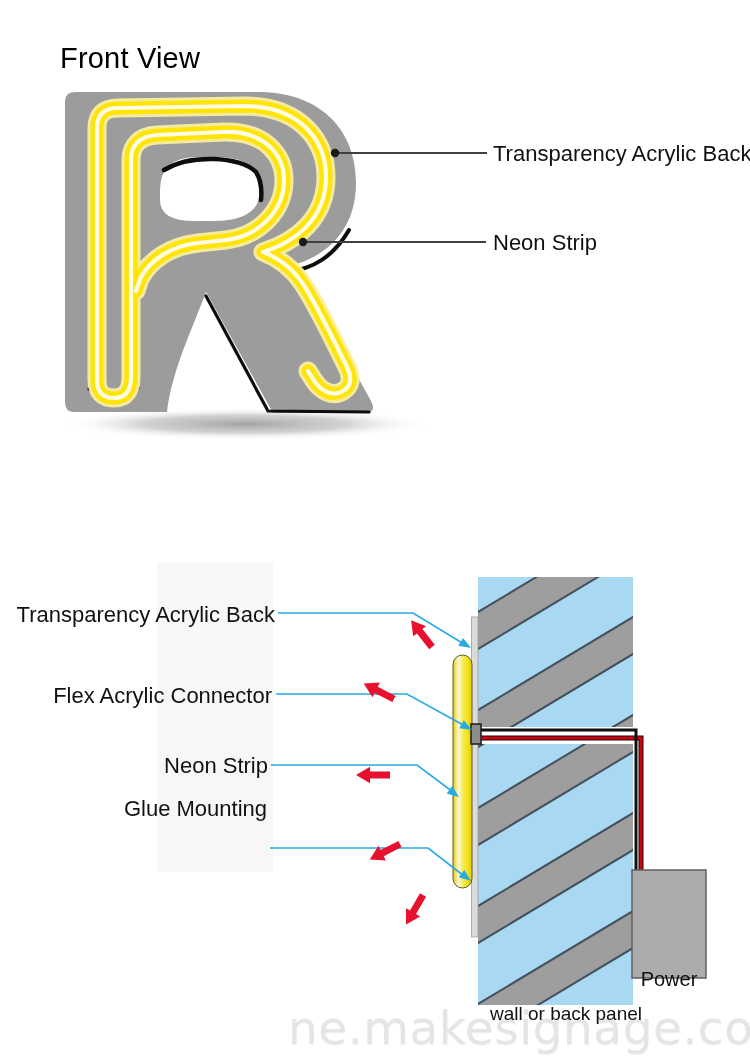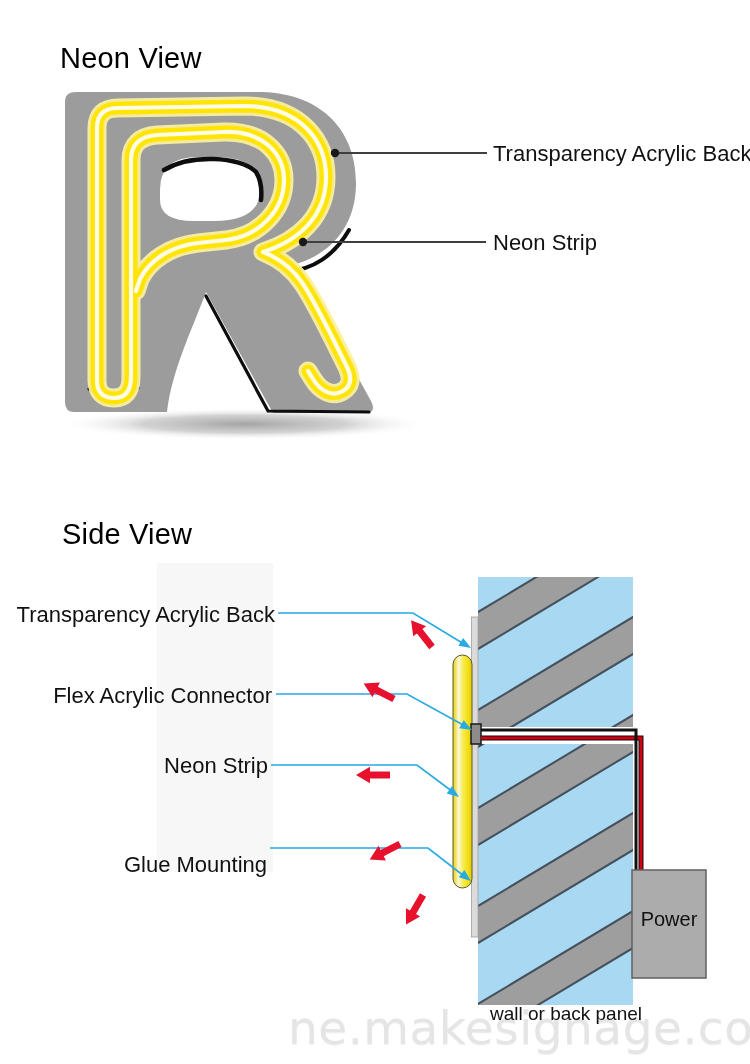--- a/index.html
+++ b/index.html
@@ -142,31 +142,30 @@
       <g fill="#E8112D">
         <path d="M0,-3.5 L20,-3.5 L20,-8.2 L34,0 L20,8.2 L20,3.5 L0,3.5 Z" transform="translate(432,647) rotate(-128)"></path>
         <path d="M0,-3.5 L20,-3.5 L20,-8.2 L34,0 L20,8.2 L20,3.5 L0,3.5 Z" transform="translate(394,699) rotate(-153)"></path>
         <path d="M0,-3.5 L20,-3.5 L20,-8.2 L34,0 L20,8.2 L20,3.5 L0,3.5 Z" transform="translate(390,775) rotate(180)"></path>
         <path d="M0,-3.5 L20,-3.5 L20,-8.2 L34,0 L20,8.2 L20,3.5 L0,3.5 Z" transform="translate(400,844) rotate(153)"></path>
         <path d="M0,-3.5 L20,-3.5 L20,-8.2 L34,0 L20,8.2 L20,3.5 L0,3.5 Z" transform="translate(423,895) rotate(120)"></path>
       </g>
     </g>
   </svg>
 
-  <div class="txt view-title" style="left:60px;top:42px;">Neon View</div>
+  <div class="txt view-title" style="left:60px;top:42px;">Front View</div>
 
   <div class="txt callout" style="left:493px;top:141px;">Transparency Acrylic Back</div>
   <div class="txt callout" style="left:493px;top:230px;">Neon Strip</div>
 
-  <div class="txt view-title" style="left:62px;top:518px;">Side View</div>
 
   <div class="txt callout right-aligned" style="right:475px;top:602px;">Transparency Acrylic Back</div>
   <div class="txt callout right-aligned" style="right:478px;top:683px;">Flex Acrylic Connector</div>
   <div class="txt callout right-aligned" style="right:482px;top:753px;">Neon Strip</div>
-  <div class="txt callout right-aligned" style="right:483px;top:852px;">Glue Mounting</div>
+  <div class="txt callout right-aligned" style="right:483px;top:796px;">Glue Mounting</div>
 
-  <div class="txt power-label" style="left:632px;top:908px;width:74px;">Power</div>
+  <div class="txt power-label" style="left:632px;top:968px;width:74px;">Power</div>
 
   <div class="txt wall-caption" style="left:480px;top:1003px;width:172px;">wall or back panel</div>
 
   <div class="watermark">ne.makesignage.com</div>
 
 </div>
 
 </body></html>

